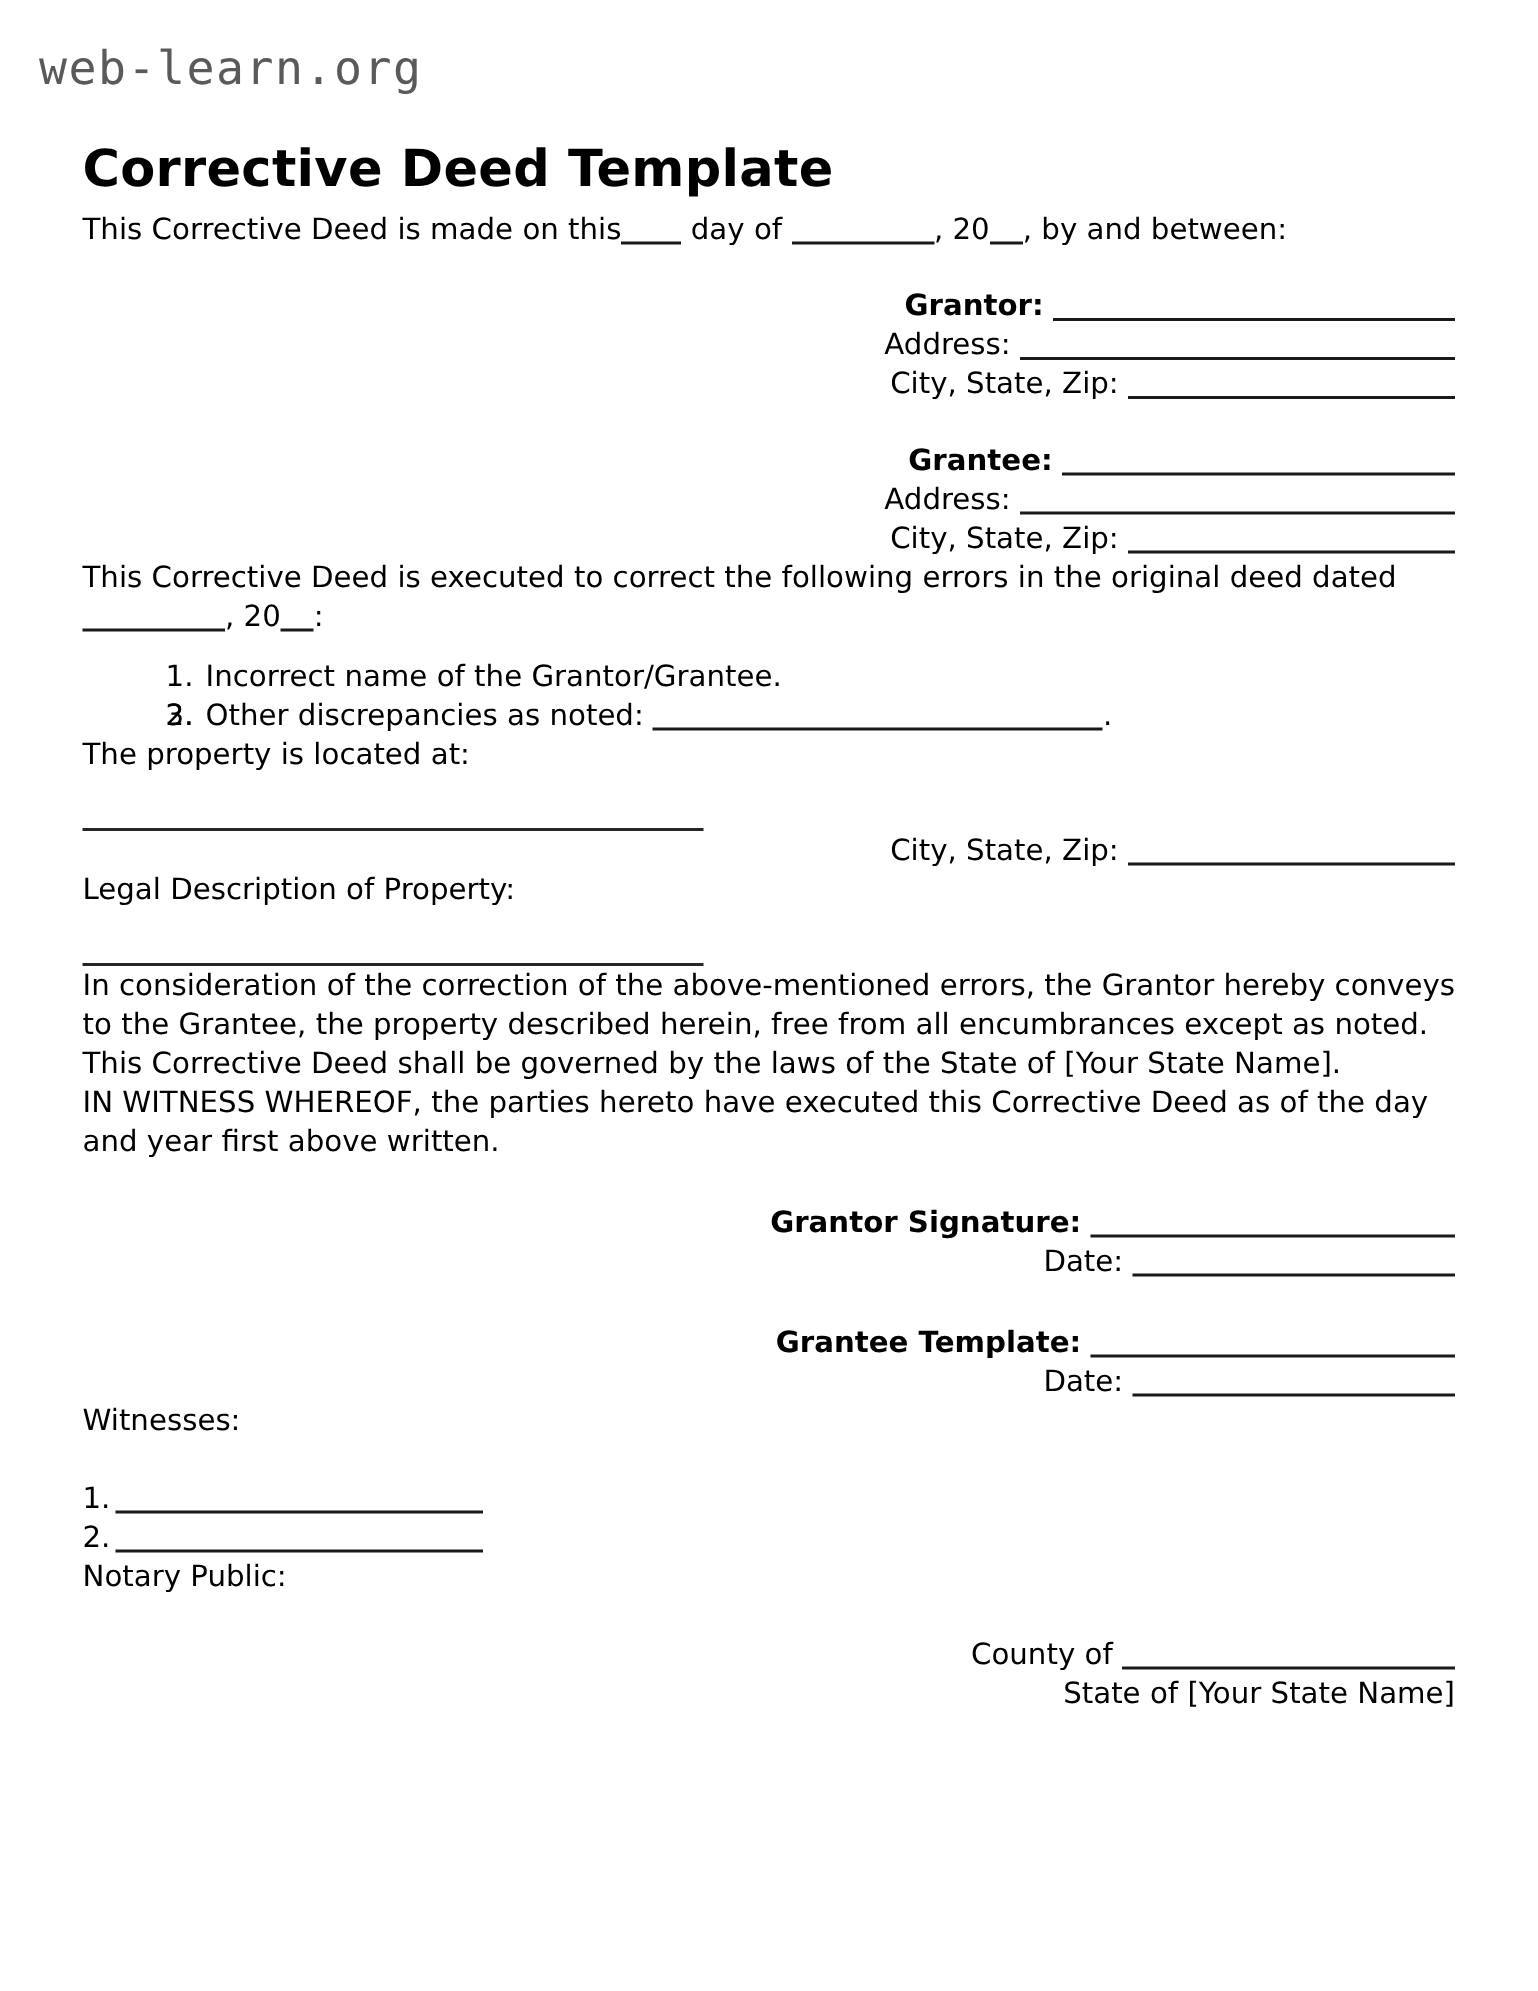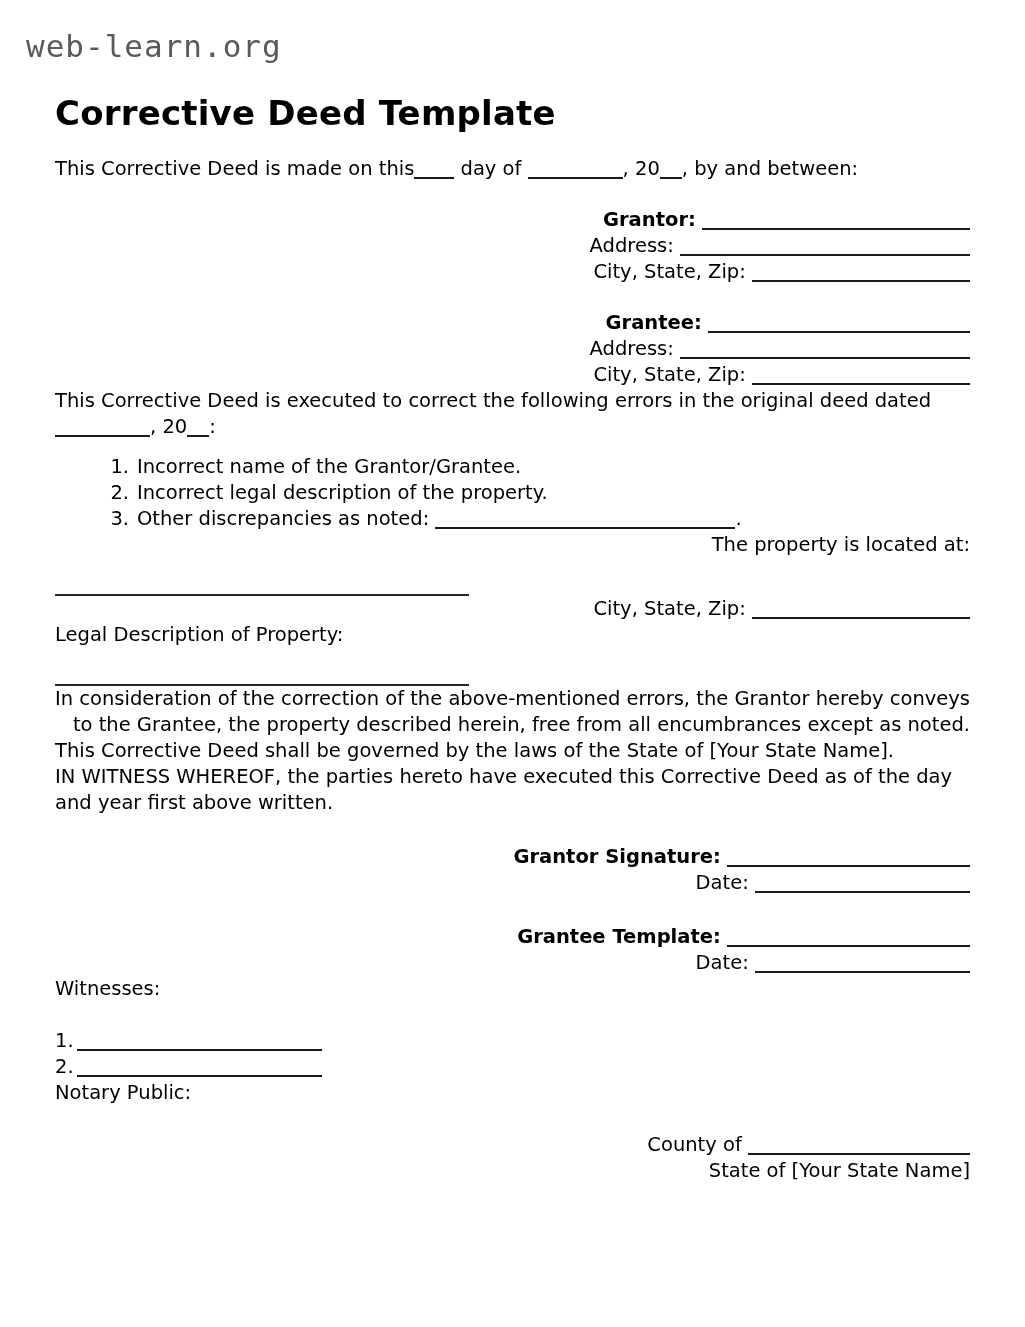--- a/index.html
+++ b/index.html
@@ -41,33 +41,32 @@
     font-weight: bold;
     letter-spacing: 0.2px;
     line-height: 1.1;
     white-space: nowrap;
   }
   .body-wrap {
     position: absolute;
     left: 55px;
     top: 140px;
     width: 915px;
-    margin-top: 16px;
   }
   p.para {
     margin: 0 0 0 0;
     font-size: 19.5px;
     line-height: 26px;
     color: #000;
   }
   .block {
     margin-top: 25px;
   }
   .gap-md { margin-top: 26px; }
-  .gap-lg { margin-top: 30px; text-align: right; }
+  .gap-lg { margin-top: 30px; }
 
   .line-row {
     font-size: 19.5px;
     line-height: 26px;
     white-space: nowrap;
     text-align: right;
   }
   .lbl-bold { font-weight: bold; }
 
   
@@ -172,21 +171,20 @@
       <span class="blank b-w95"></span><span>, 20</span><span class="blank b-w22"></span><span>:</span>
     </p>
 
     <ol class="errors">
       <li>
         <span class="num">1.</span>
         <span>Incorrect name of the Grantor/Grantee.</span>
       </li>
       <li>
         <span class="num">2.</span>
-        <span>Incorrect legal description of the property.</span>
       </li>
       <li>
         <span class="num">3.</span>
         <span>Other discrepancies as noted:</span>
         <span class="blank b-item3"></span><span>.</span>
       </li>
     </ol>
 
     <p class="para gap-lg">The property is located at:</p>
 

